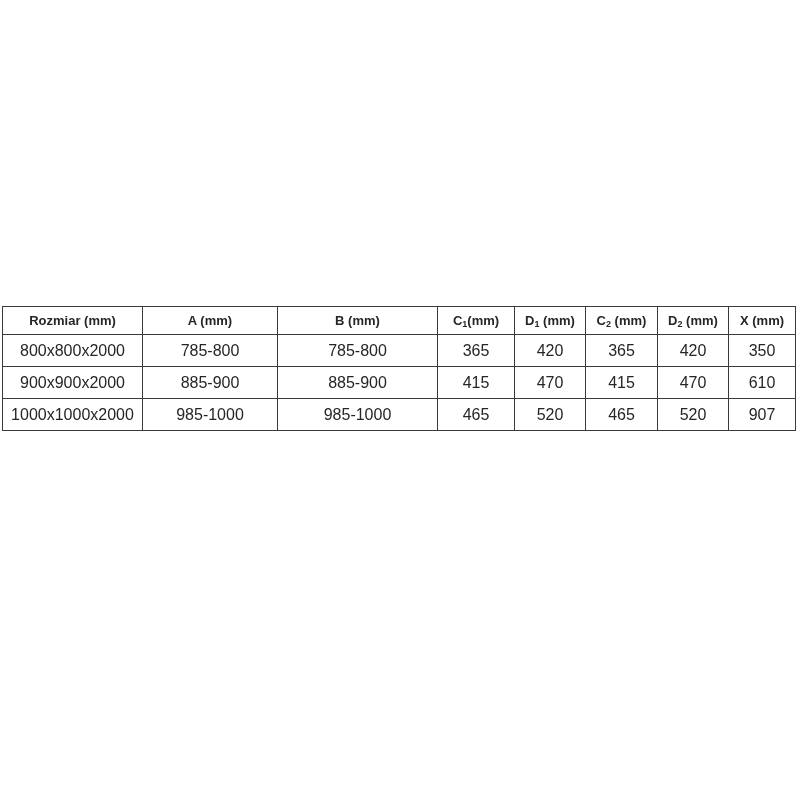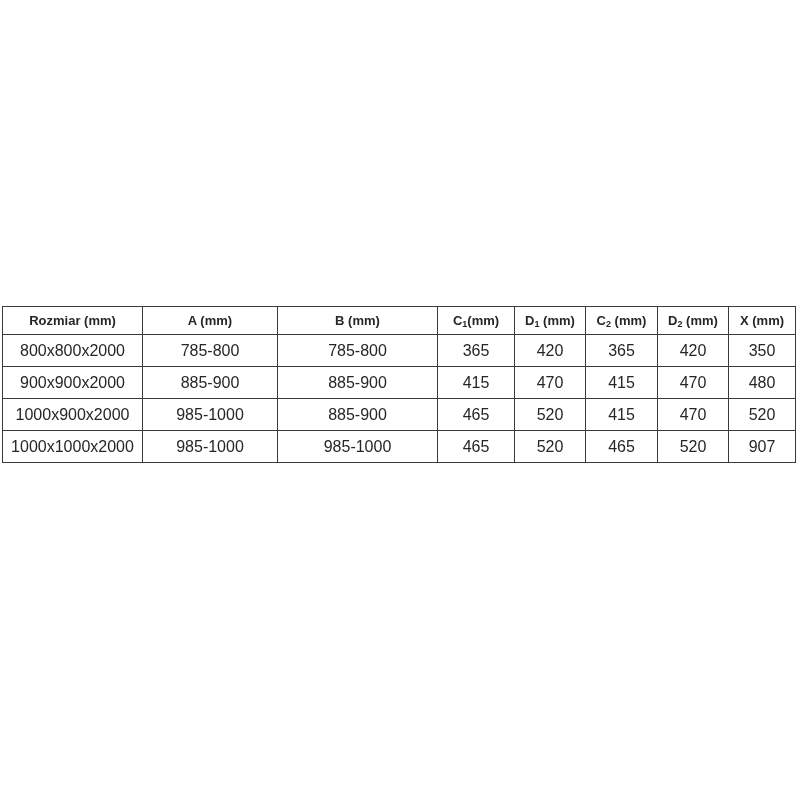--- a/index.html
+++ b/index.html
@@ -105,31 +105,21 @@
           <td>350</td>
         </tr>
         <tr>
           <td>900x900x2000</td>
           <td>885-900</td>
           <td>885-900</td>
           <td>415</td>
           <td>470</td>
           <td>415</td>
           <td>470</td>
-          <td>480</td>
-        </tr>
-        <tr>
-          <td>1000x900x2000</td>
-          <td>985-1000</td>
-          <td>885-900</td>
-          <td>465</td>
-          <td>520</td>
-          <td>415</td>
-          <td>470</td>
-          <td>520</td>
+          <td>610</td>
         </tr>
         <tr>
           <td>1000x1000x2000</td>
           <td>985-1000</td>
           <td>985-1000</td>
           <td>465</td>
           <td>520</td>
           <td>465</td>
           <td>520</td>
           <td>907</td>

